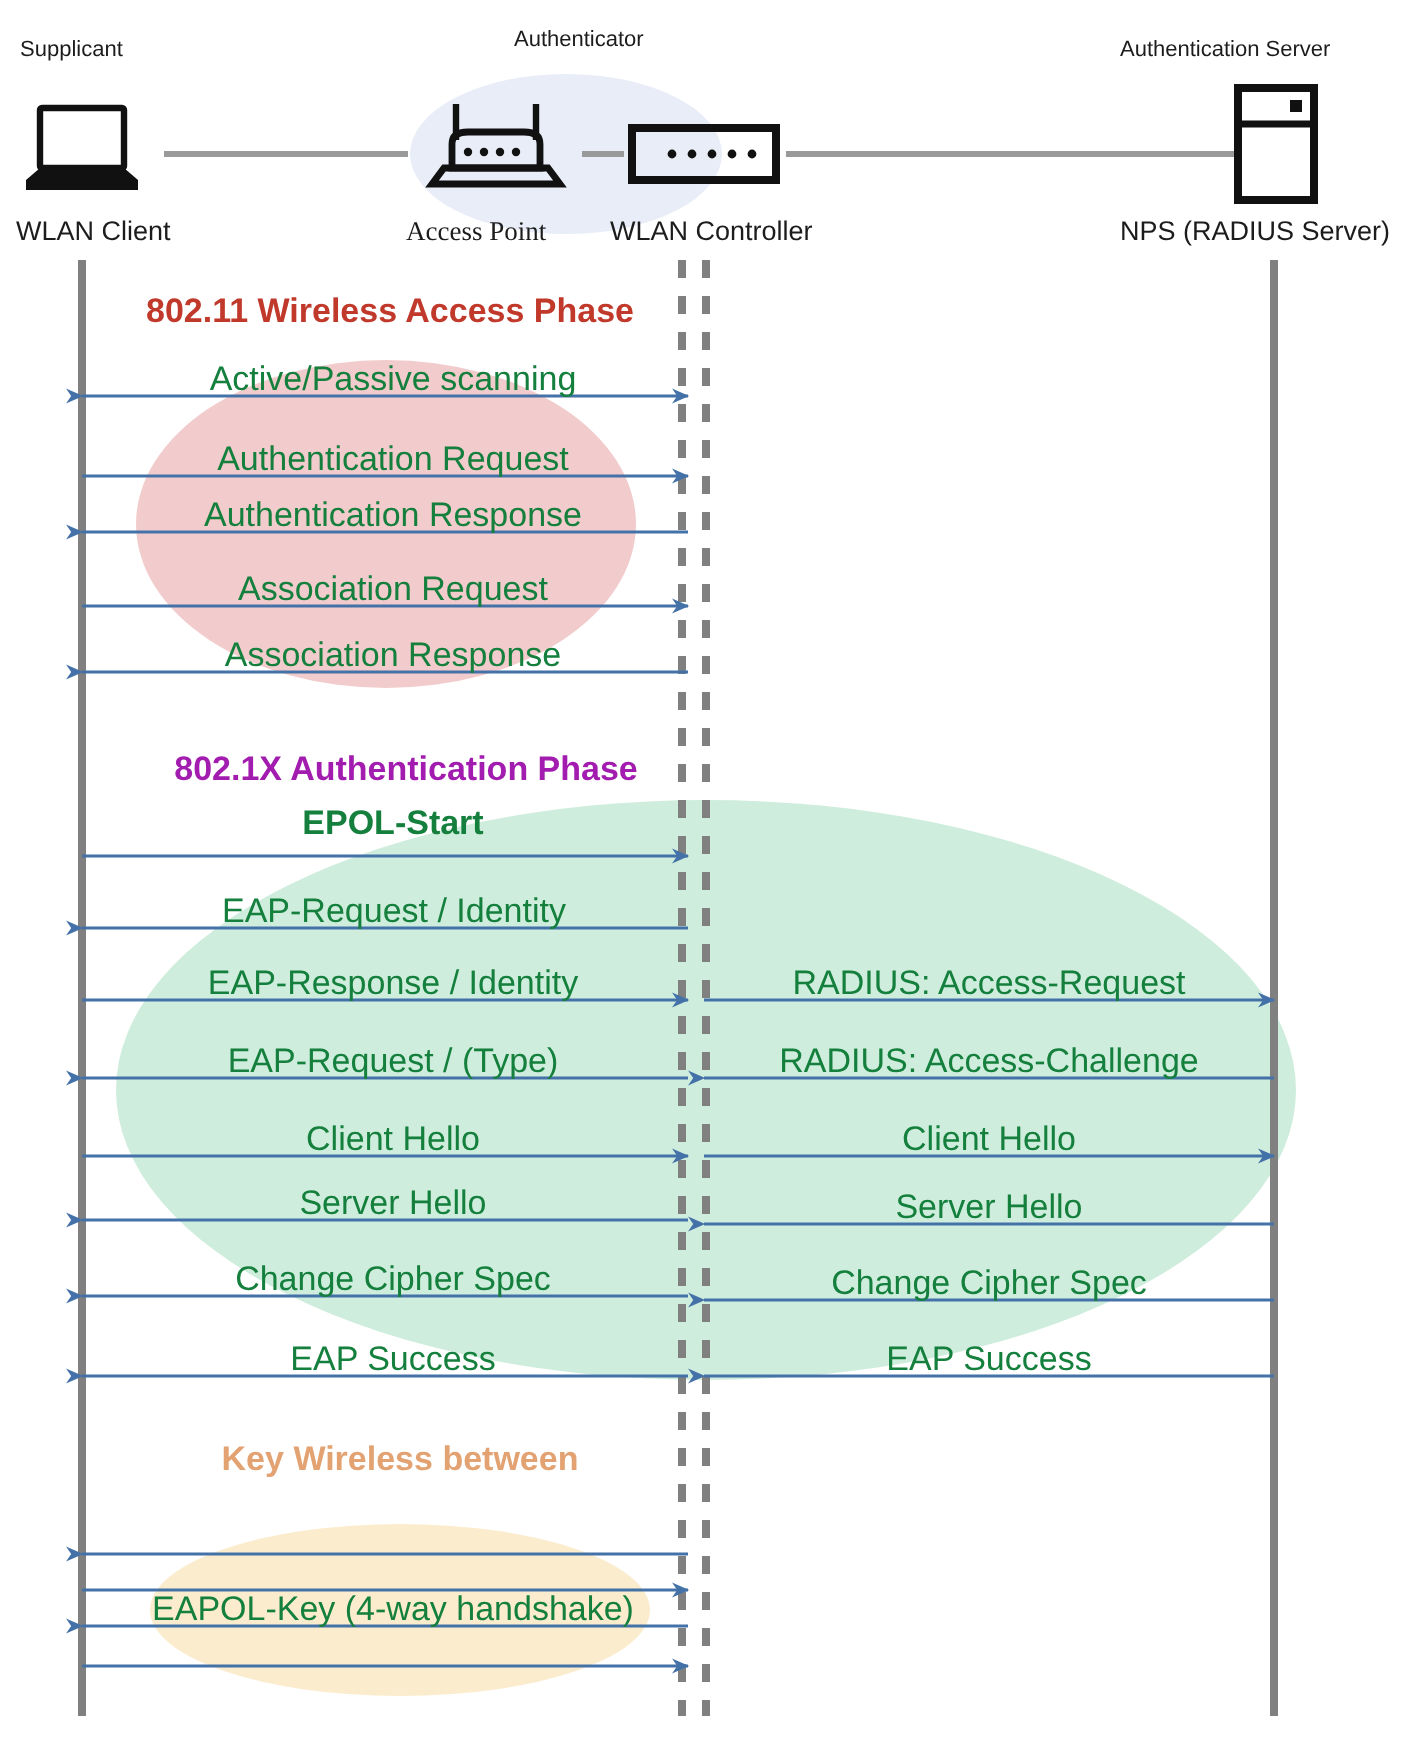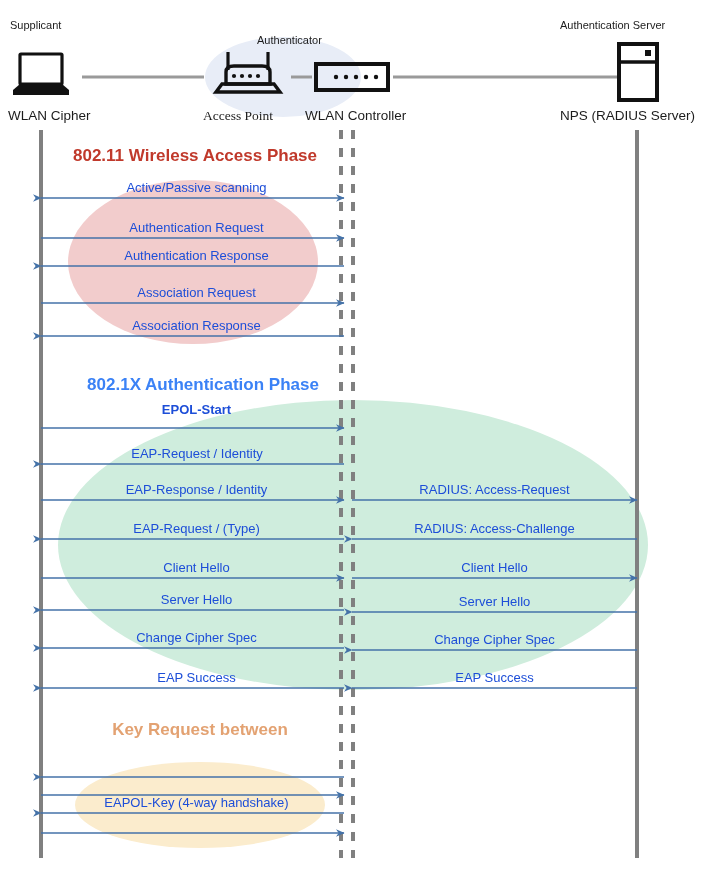--- a/index.html
+++ b/index.html
@@ -15,21 +15,21 @@
     position:absolute;font-size:11px;color:#1c1c1c;white-space:nowrap;
   }
   .node-label{
     position:absolute;font-size:13.5px;color:#1c1c1c;white-space:nowrap;
   }
   .phase-label{
     position:absolute;font-size:17px;font-weight:bold;white-space:nowrap;
     text-align:center;line-height:18px;
   }
   .msg-label{
-    position:absolute;font-size:13px;color:#1d4ed8;white-space:nowrap;
+    position:absolute;font-size:17px;color:#15803d;white-space:nowrap;
     text-align:center;background:transparent;
   }
 </style>
 </head>
 <body>
 
 <div id="stage">
 
   <svg id="canvas" viewBox="0 0 713 875" xmlns="http://www.w3.org/2000/svg">
     <defs>
@@ -113,36 +113,36 @@
         <line x1="352" x2="637" y1="500" y2="500" stroke="#4472a8" stroke-width="1.6" marker-end="url(#arrR)"></line>
         <line x1="352" x2="637" y1="539" y2="539" stroke="#4472a8" stroke-width="1.6" marker-start="url(#arrL)"></line>
         <line x1="352" x2="637" y1="578" y2="578" stroke="#4472a8" stroke-width="1.6" marker-end="url(#arrR)"></line>
         <line x1="352" x2="637" y1="612" y2="612" stroke="#4472a8" stroke-width="1.6" marker-start="url(#arrL)"></line>
         <line x1="352" x2="637" y1="650" y2="650" stroke="#4472a8" stroke-width="1.6" marker-start="url(#arrL)"></line>
         <line x1="352" x2="637" y1="688" y2="688" stroke="#4472a8" stroke-width="1.6" marker-start="url(#arrL)"></line>
       </g>
   </svg>
 
   <div class="hdr-title" style="left:10px;top:19px;">Supplicant</div>
-  <div class="hdr-title" style="left:257px;top:34px;">Authenticator</div>
+  <div class="hdr-title" style="left:257px;top:14px;">Authenticator</div>
   <div class="hdr-title" style="left:560px;top:19px;">Authentication Server</div>
 
-  <div class="node-label" style="left:8px;top:108px;">WLAN Cipher</div>
+  <div class="node-label" style="left:8px;top:108px;">WLAN Client</div>
   <div class="node-label" style="left:203px;top:108px;font-family:Liberation Serif, serif;">Access Point</div>
   <div class="node-label" style="left:305px;top:108px;">WLAN Controller</div>
   <div class="node-label" style="left:560px;top:108px;">NPS (RADIUS Server)</div>
 
   <div class="phase-label" id="pl0" style="left: 60px; top: 147px; width: 270px; color: rgb(192, 57, 43);">
       <div>802.11 Wireless Access Phase</div>
     </div>
-  <div class="phase-label" id="pl1" style="left: 68px; top: 376px; width: 270px; color: #3b82f6;">
+  <div class="phase-label" id="pl1" style="left: 68px; top: 376px; width: 270px; color: #a21caf;">
       <div>802.1X Authentication Phase</div>
     </div>
   <div class="phase-label" id="pl2" style="left: 65px; top: 721px; width: 270px; color: rgb(227, 162, 114);">
-      <div>Key Request between</div>
+      <div>Key Wireless between</div>
     </div>
 
   <div id="labels-left">
       <div class="msg-label" style="left: 46.5px; width: 300px; top: 180px;">Active/Passive scanning</div>
       <div class="msg-label" style="left: 46.5px; width: 300px; top: 220px;">Authentication Request</div>
       <div class="msg-label" style="left: 46.5px; width: 300px; top: 248px;">Authentication Response</div>
       <div class="msg-label" style="left: 46.5px; width: 300px; top: 285px;">Association Request</div>
       <div class="msg-label" style="left: 46.5px; width: 300px; top: 318px;">Association Response</div>
       <div class="msg-label" style="left: 46.5px; width: 300px; top: 402px; font-weight: bold;">EPOL-Start</div>
       <div class="msg-label" style="left: 47px; width: 300px; top: 446px;">EAP-Request / Identity</div>

